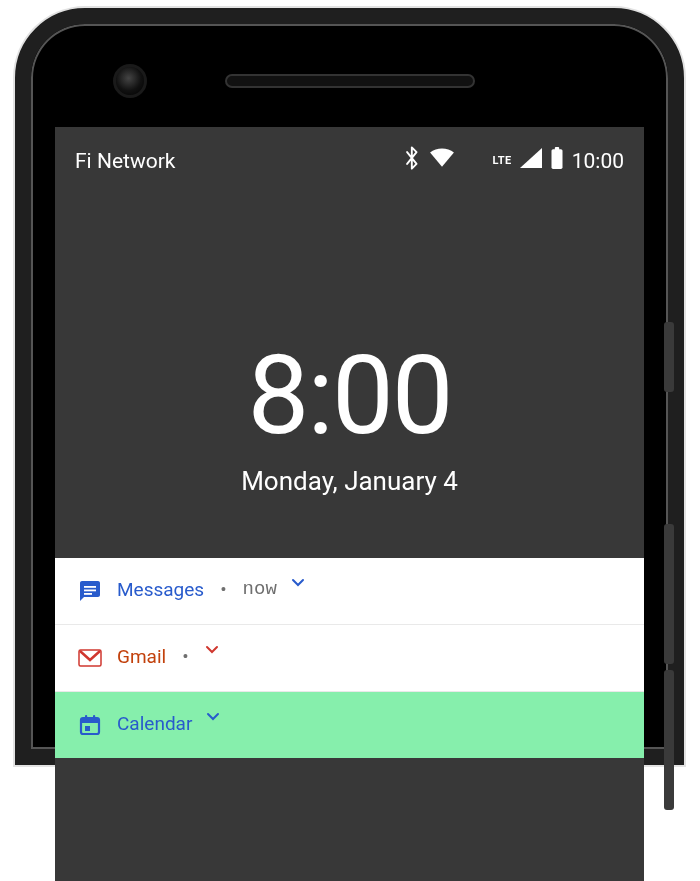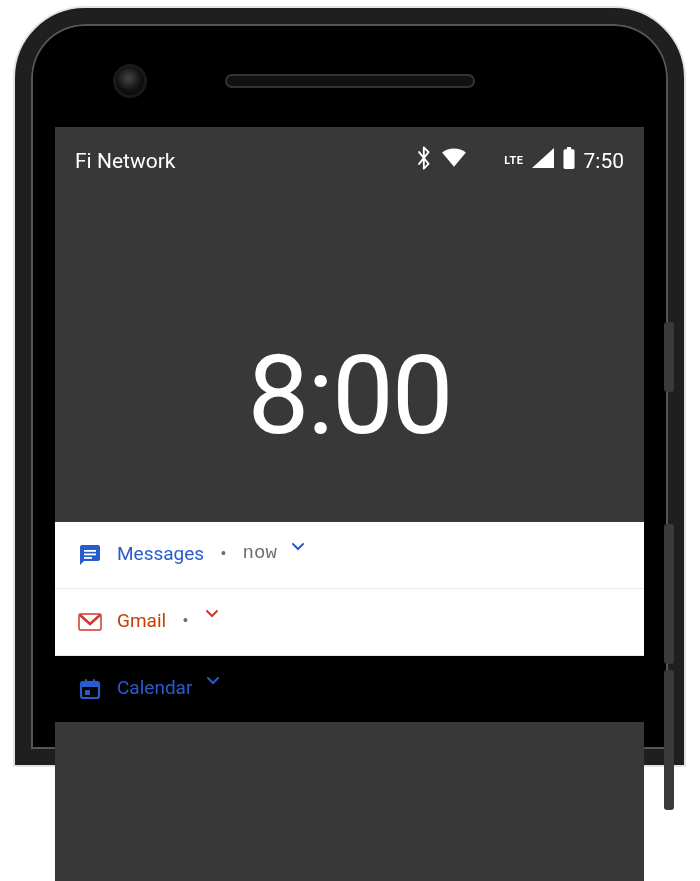--- a/index.html
+++ b/index.html
@@ -116,21 +116,21 @@
   }
   .notif {
     display: flex;
     align-items: flex-start;
     gap: 14px;
     padding: 20px 22px;
     font-size: 19px;
     background: #fff;
     border-bottom: 1px solid #e9e9e9;
   }
-  .notif:last-child { border-bottom: none; background: #000000; }
+  .notif:last-child { border-bottom: none; background: #86efac; }
   .notif-icon { width: 26px; height: 26px; display:flex; align-items:center; justify-content:center; }
   .notif-app { font-weight: 400; }
   .notif-detail { color: #6f6f6f; font-family: Liberation Mono, monospace; }
   .notif .dot { color: #6f6f6f; margin: 0 2px; }
   .chevron svg { display:block; }
 
   .messages .notif-app { color: #285bcc; }
   .messages .chevron svg path { stroke: #285bcc; }
   .gmail .notif-app { color: #c2410c; }
   .gmail .chevron svg path { stroke: #d0372f; }
@@ -167,26 +167,27 @@
           <svg width="22" height="20" viewBox="0 0 20 18">
               <path d="M0 18 L20 18 L20 0 Z" fill="#fff"></path>
             </svg>
         </span>
         <span>
           <svg width="14" height="22" viewBox="0 0 12 20">
               <rect x="1" y="2" width="10" height="18" rx="1.5" fill="#fff"></rect>
               <rect x="4" y="0" width="4" height="3" rx="1" fill="#fff"></rect>
             </svg>
         </span>
-        <span>7:50</span>
+        <span>10:00</span>
       </div>
     </div>
 
     <div class="clock-area">
       <div class="clock-time">8:00</div>
+      <div class="clock-date">Monday, January 4</div>
     </div>
 
     <div class="notifications">
 
       <div class="notif messages">
         <span class="notif-icon">
           <svg width="24" height="24" viewBox="0 0 24 24">
               <path fill="#285bcc" d="M20 2H4c-1.1 0-2 .9-2 2v18l4-4h14c1.1 0 2-.9 2-2V4c0-1.1-.9-2-2-2z"></path>
               <rect x="6" y="7" width="12" height="1.8" fill="#fff"></rect>
               <rect x="6" y="10.5" width="12" height="1.8" fill="#fff"></rect>

